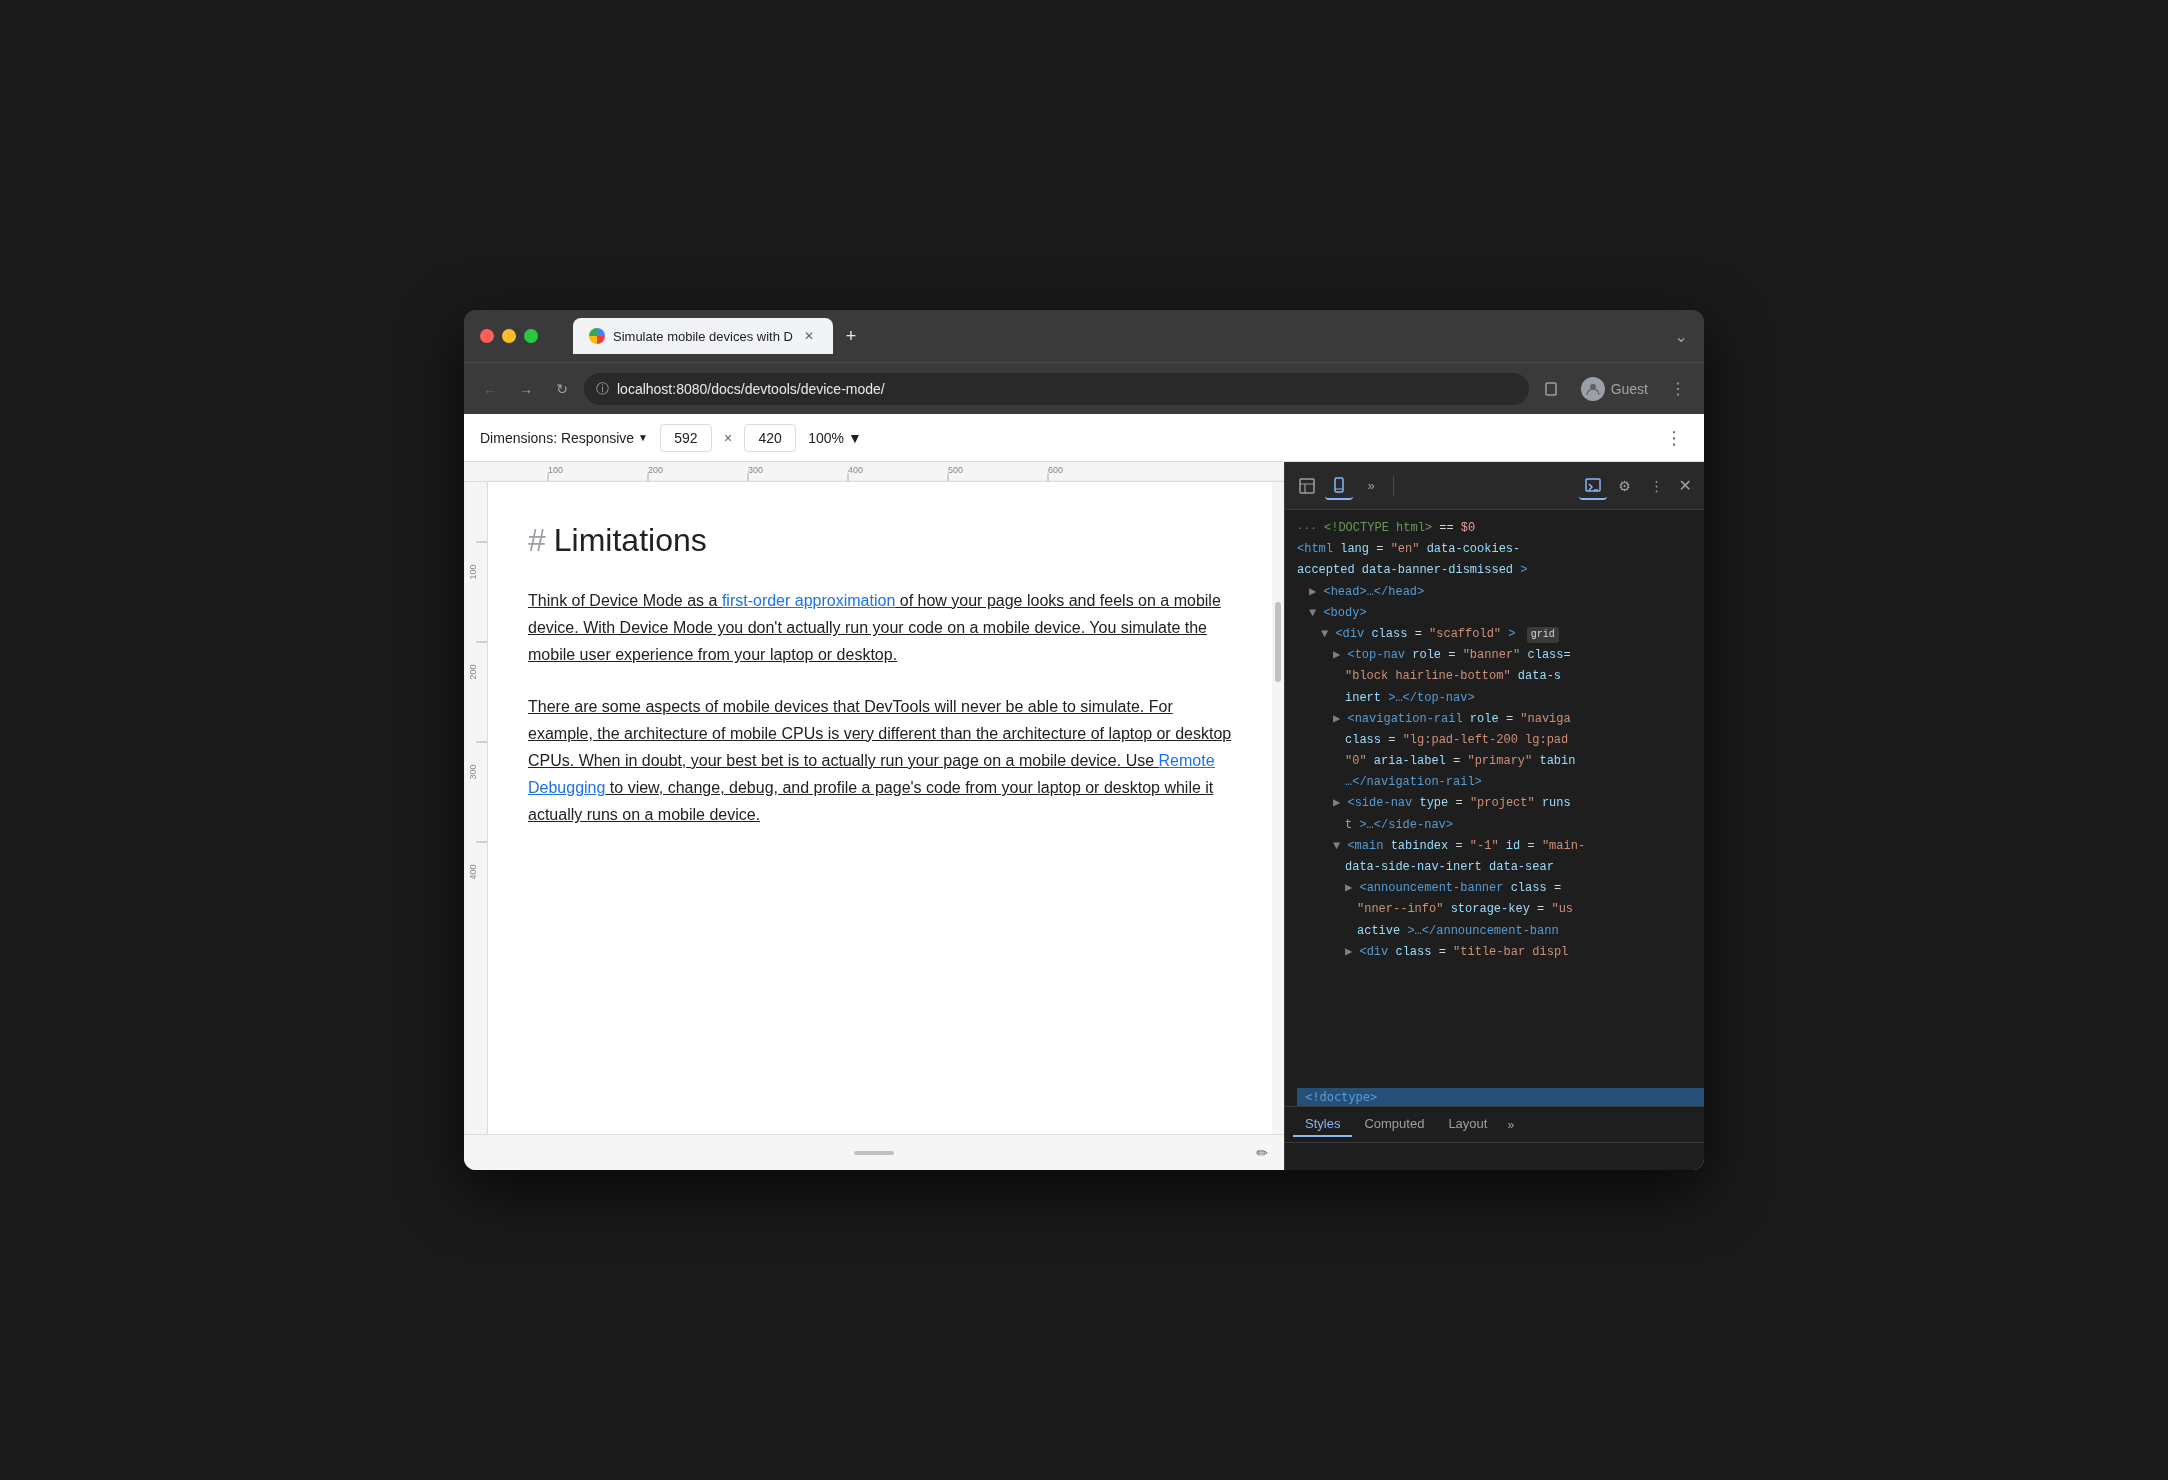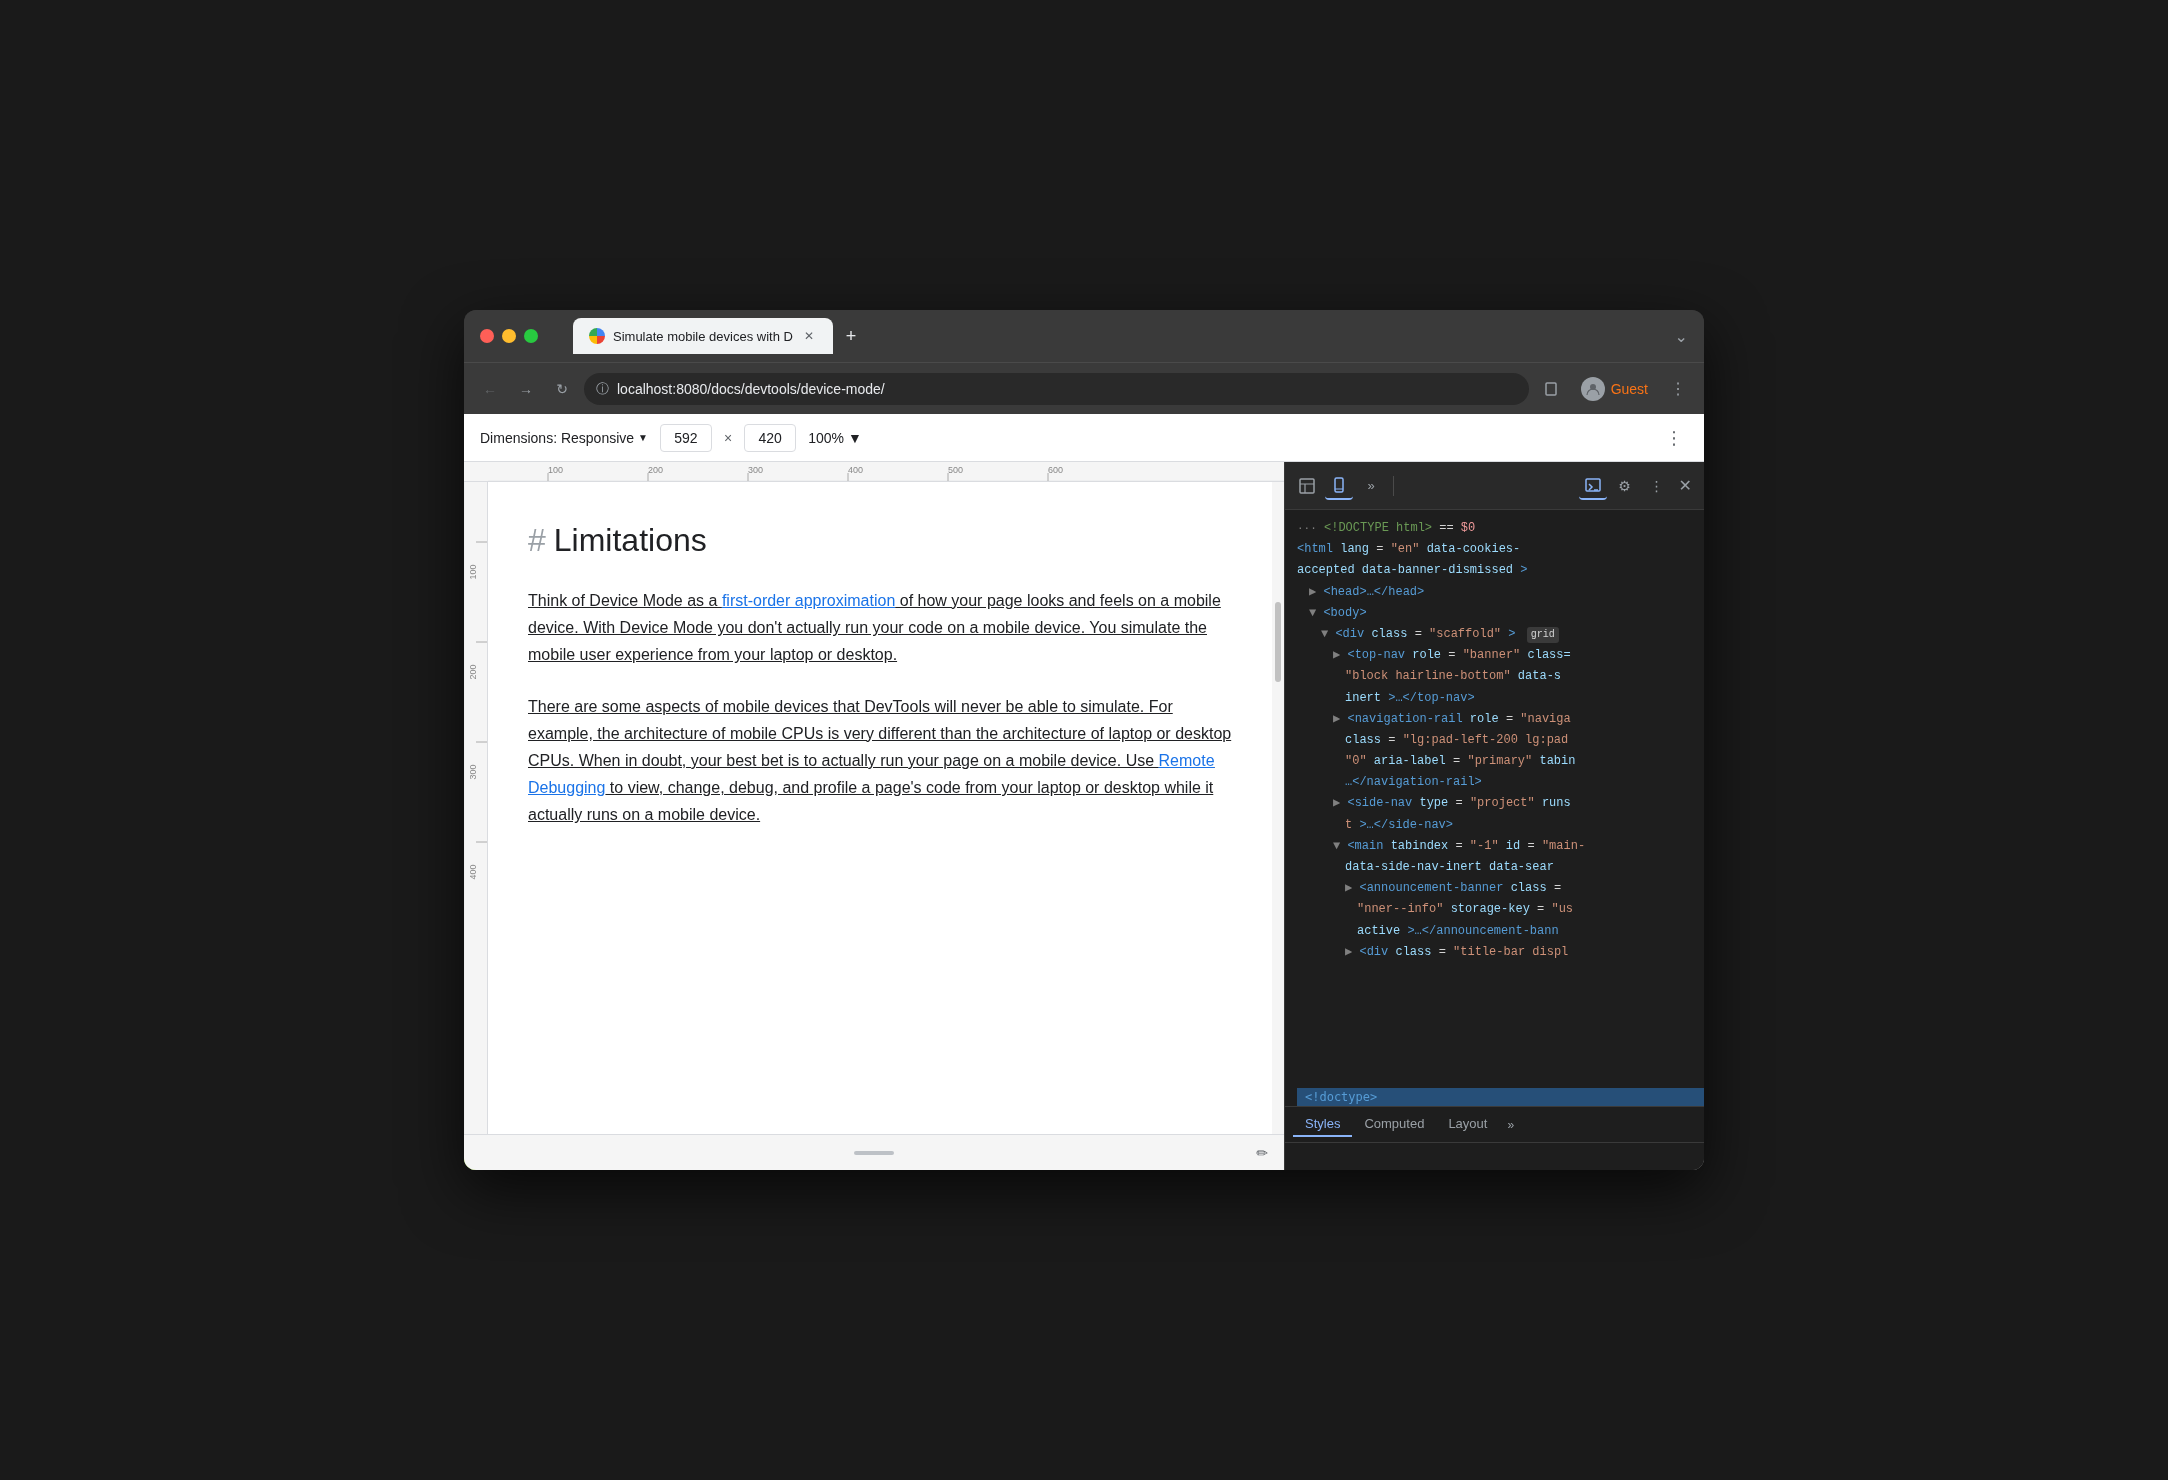--- a/index.html
+++ b/index.html
@@ -162,21 +162,21 @@
       justify-content: center;
       color: #9aa0a6;
       cursor: pointer;
       border-radius: 50%;
       font-size: 16px;
     }
     .profile-btn {
       display: flex;
       align-items: center;
       gap: 6px;
-      color: #f97316;
+      color: #a3a3a3;
       cursor: pointer;
       padding: 4px 8px;
       border-radius: 20px;
       font-size: 14px;
     }
     .profile-icon {
       width: 24px;
       height: 24px;
       background: #9aa0a6;
       border-radius: 50%;

